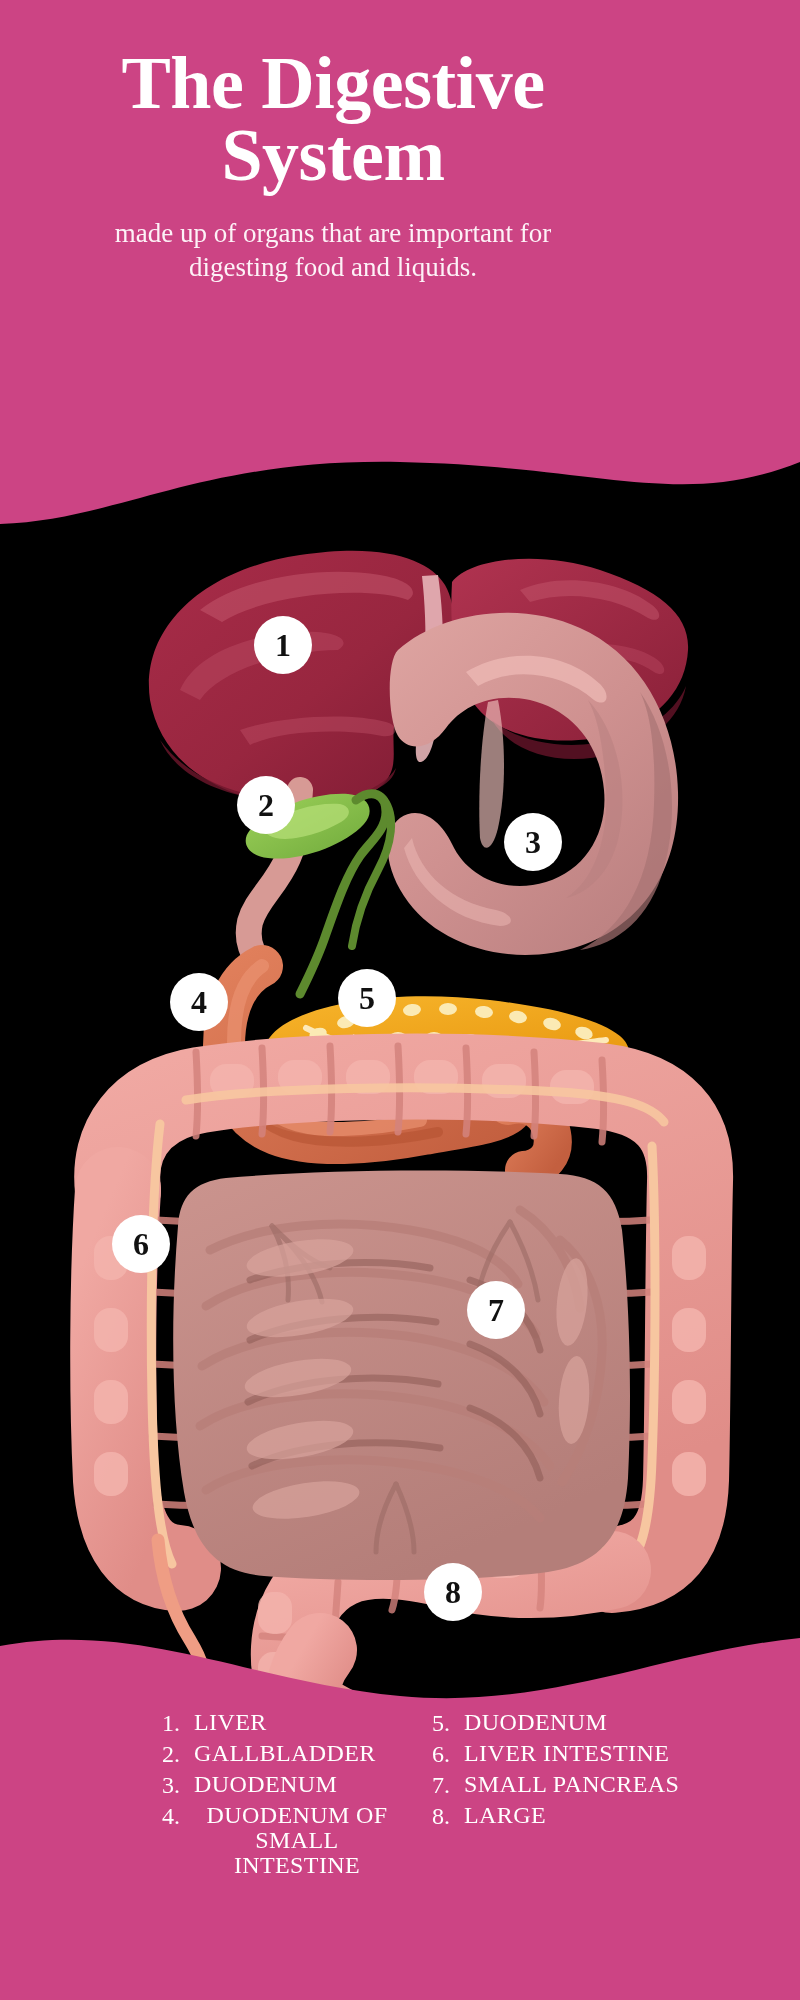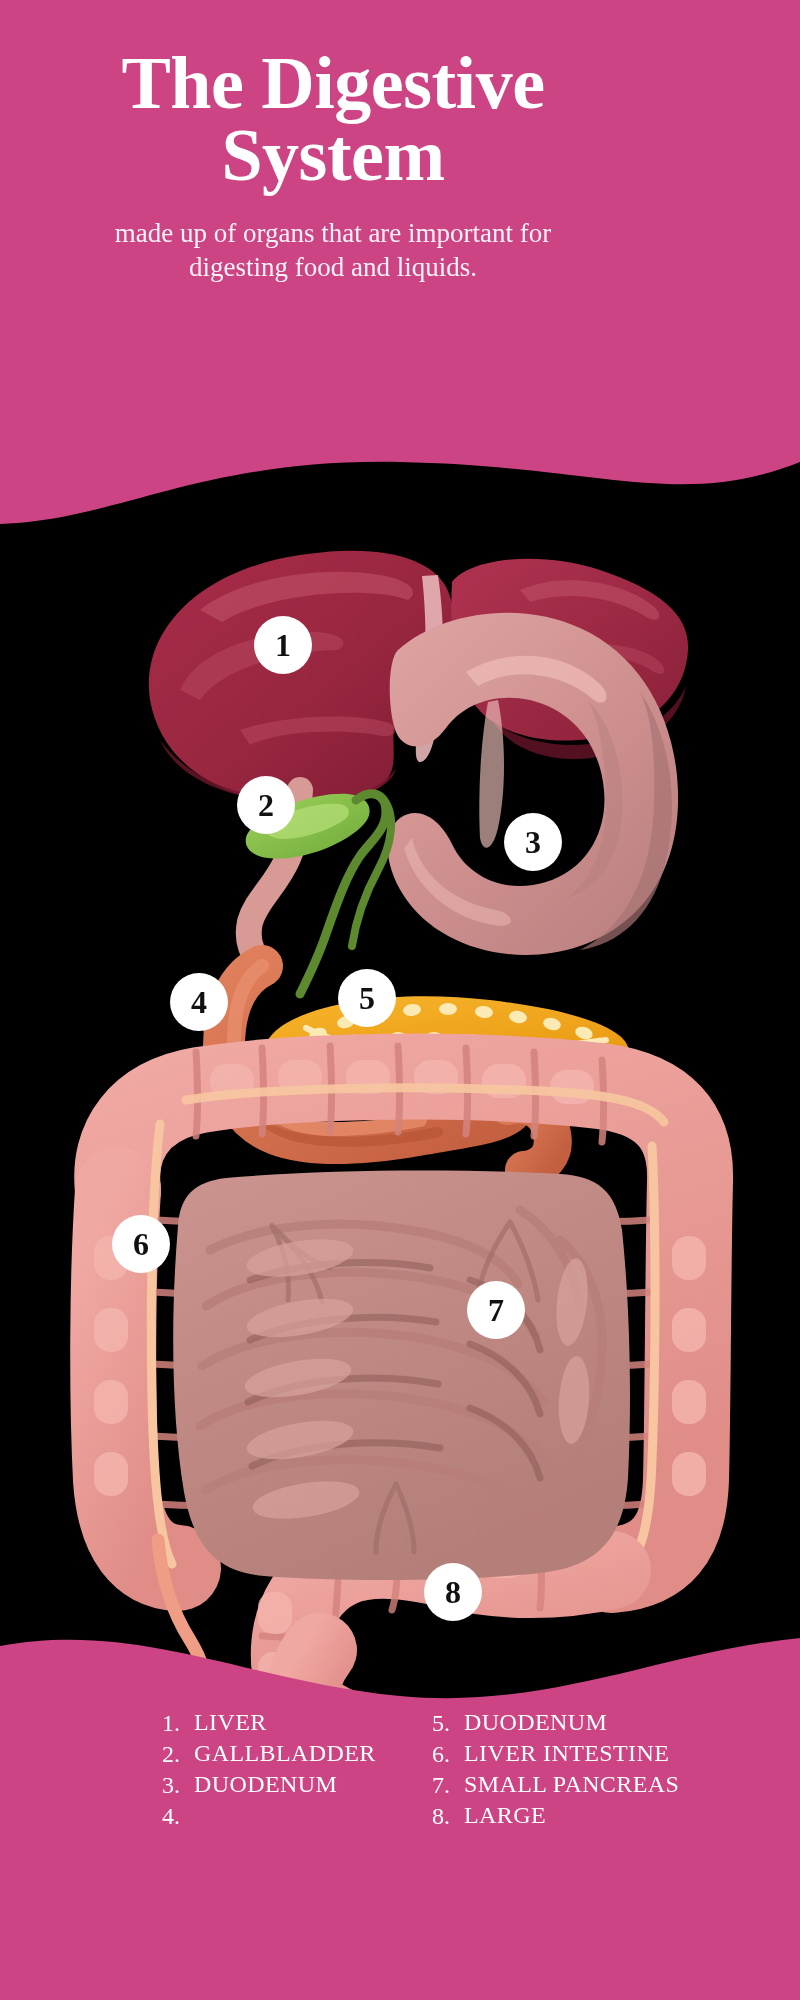--- a/index.html
+++ b/index.html
@@ -482,20 +482,21 @@
         <div class="legend-item">
           <span class="legend-num">2.</span>
           <span class="legend-label">GALLBLADDER</span>
         </div>
         <div class="legend-item">
           <span class="legend-num">3.</span>
           <span class="legend-label">DUODENUM</span>
         </div>
         <div class="legend-item">
           <span class="legend-num">4.</span>
+          <span class="legend-label">DUODENUM OF SMALL INTESTINE</span>
         </div>
       </div>
 
       <div class="legend-col right">
         <div class="legend-item">
           <span class="legend-num">5.</span>
           <span class="legend-label">DUODENUM</span>
         </div>
         <div class="legend-item">
           <span class="legend-num">6.</span>

